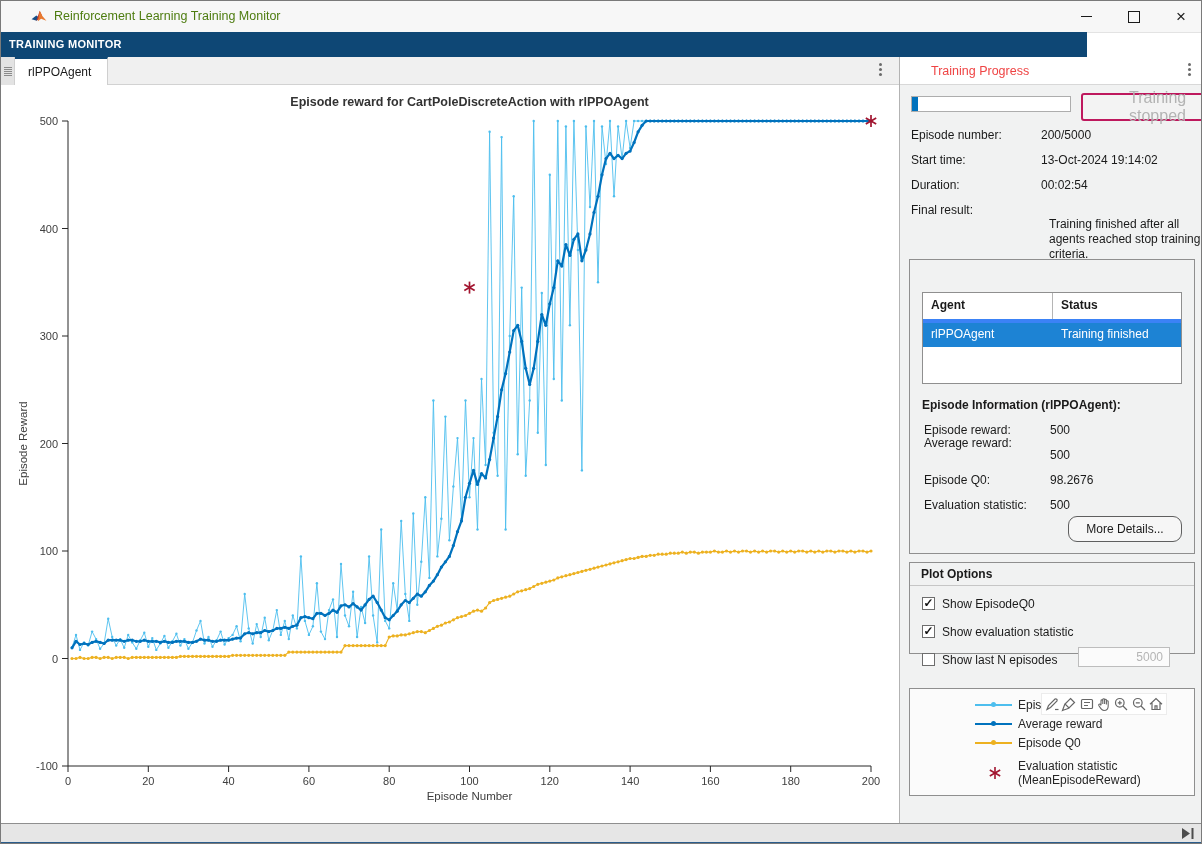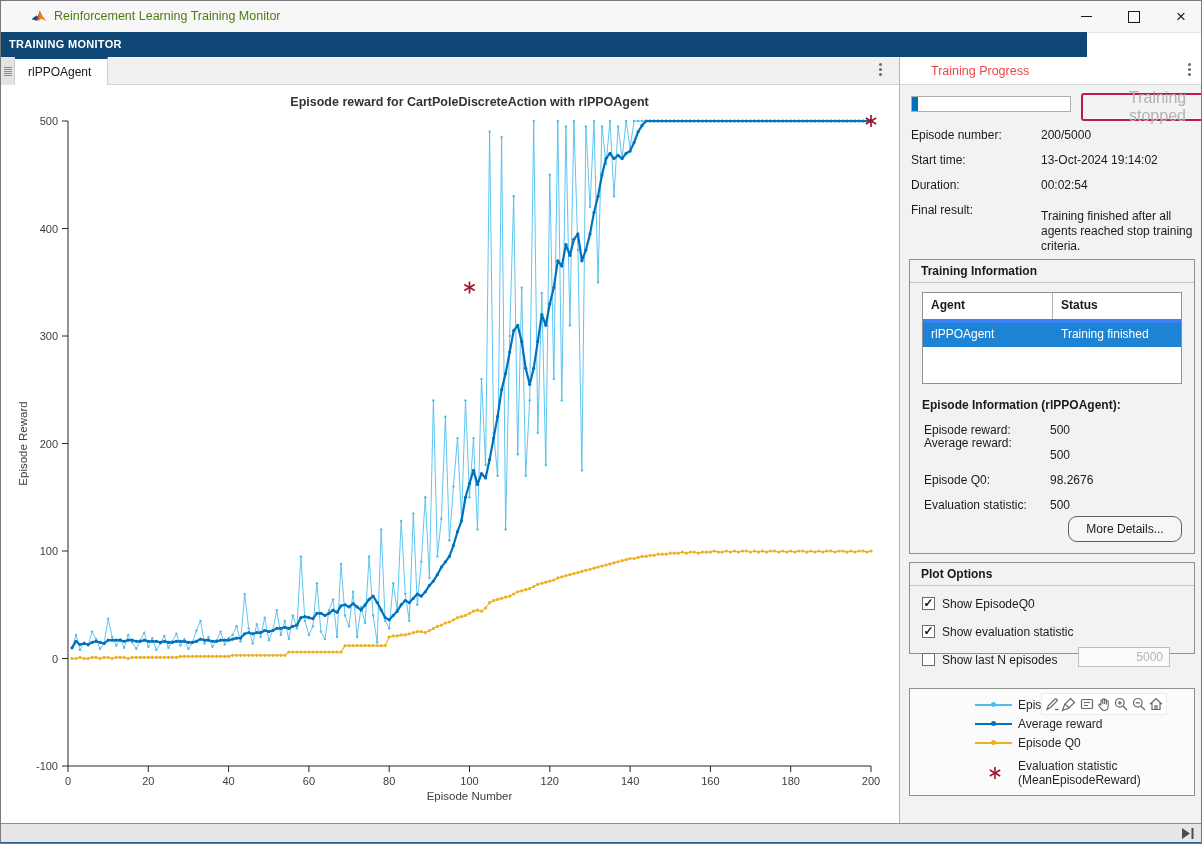--- a/index.html
+++ b/index.html
@@ -799,24 +799,23 @@
 </div>
 <div class="abs" id="stop-btn">Training stopped</div>
 
 <span class="tp-label" style="top:127px;">Episode number:</span>
 <span class="tp-value" style="top:127px;">200/5000</span>
 <span class="tp-label" style="top:152px;">Start time:</span>
 <span class="tp-value" style="top:152px;">13-Oct-2024 19:14:02</span>
 <span class="tp-label" style="top:177px;">Duration:</span>
 <span class="tp-value" style="top:177px;">00:02:54</span>
 <span class="tp-label" style="top:202px;">Final result:</span>
-<span class="tp-value" style="top:208px;">Training finished after all agents reached stop training criteria.</span>
+<span class="tp-value" style="top:216px;margin-left:8px;">Training finished after all agents reached stop training criteria.</span>
 
 <div class="card" id="ti-card" style="top:258px;height:295px;">
-  <div class="card-title">Training Information</div>
   <div id="ti-table">
     <div class="ti-hrow">
       <div class="ti-hcell ti-c1">Agent</div>
       <div class="ti-hcell ti-c2">Status</div>
     </div>
     <div class="ti-drow" style="background-color: rgb(29, 131, 212);">
       <div class="ti-dcell" style="width:130px;">rlPPOAgent</div>
       <div class="ti-dcell" style="flex:1;">Training finished</div>
     </div>
   </div>

